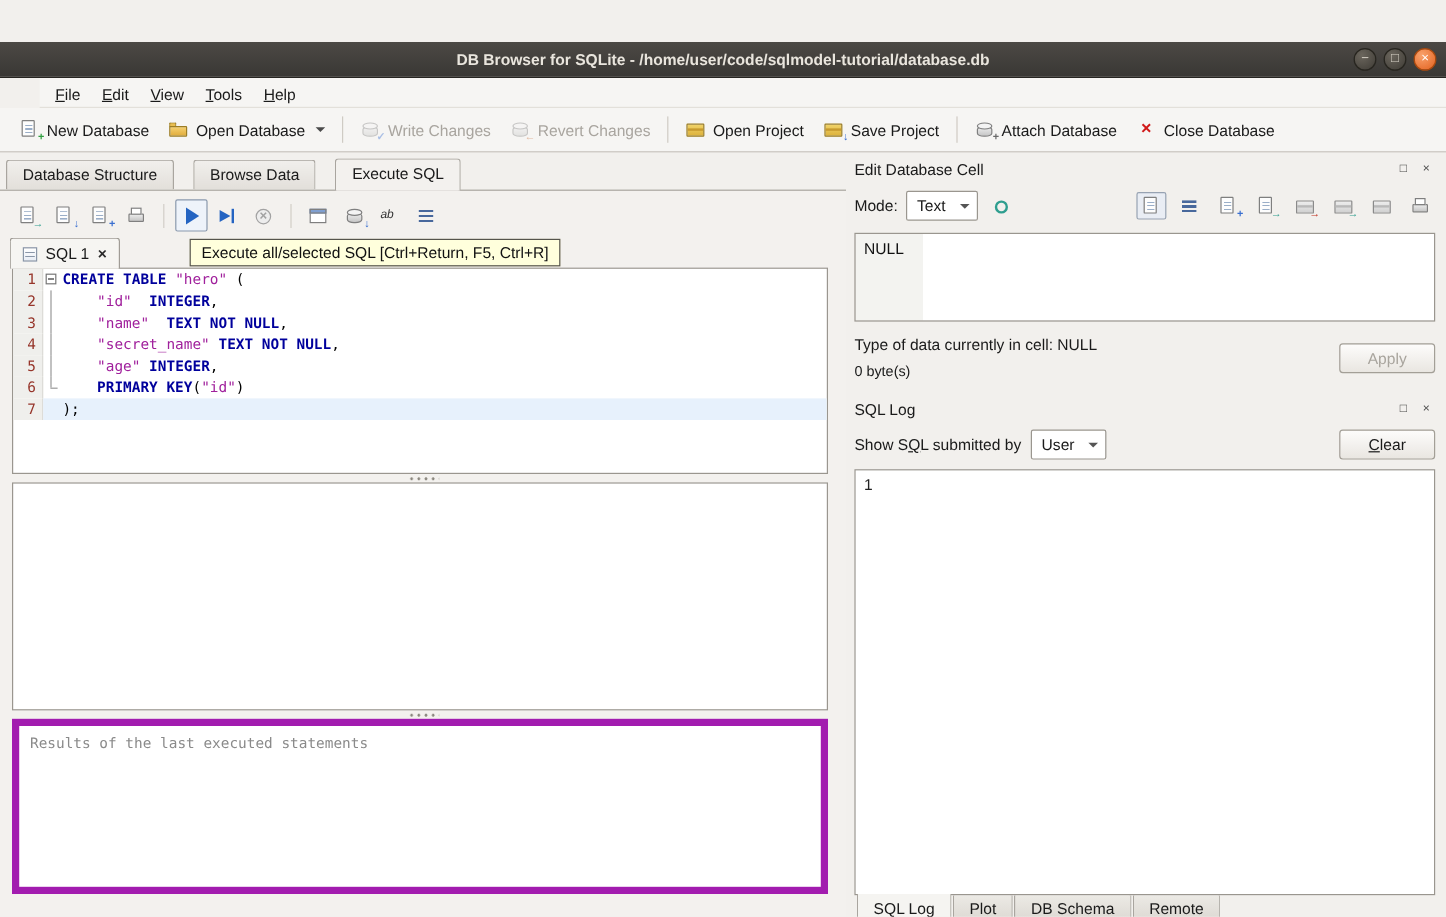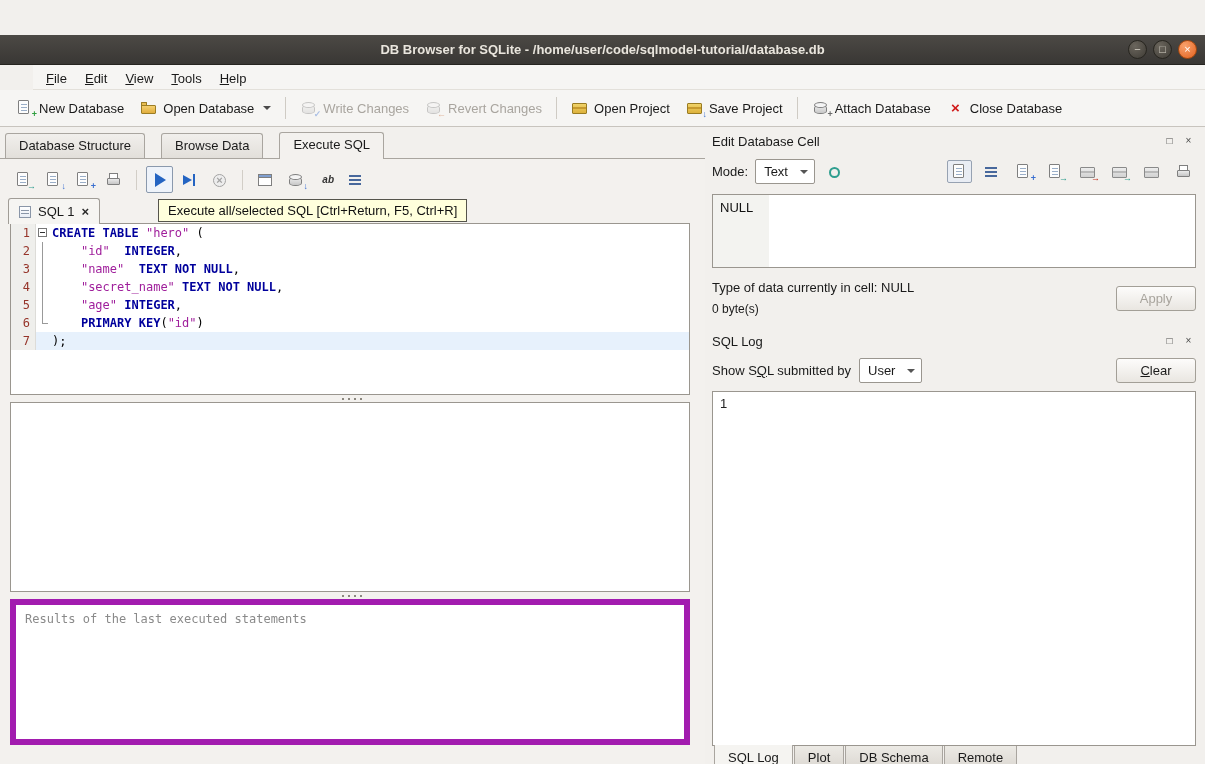--- a/index.html
+++ b/index.html
@@ -68,21 +68,21 @@
   .shape-printer::before { content:""; position:absolute; left:2px; top:6px; width:13px; height:7px;
     background:linear-gradient(#eaeaea,#c6c6c6); border:1px solid #7f7f7f; border-radius:1px; }
   .shape-printer::after { content:""; position:absolute; left:4px; top:1px; width:9px; height:6px;
     background:#fff; border:1px solid #7f7f7f; }
   .shape-lines::before { content:""; position:absolute; left:2px; top:3px; width:12px; height:10px;
     background:repeating-linear-gradient(to bottom,#48689c 0,#48689c 2px,transparent 2px,transparent 4px); }
   .shape-docwin::before { content:""; position:absolute; left:1px; top:2px; width:14px; height:12px;
     background:#fff; border:1px solid #7f7f7f; }
   .shape-docwin::after { content:""; position:absolute; left:1px; top:2px; width:14px; height:4px;
     background:#7f9fd0; border:1px solid #7f7f7f; }
-  .shape-ab { font-size:10px; font-style:italic; line-height:16px; text-align:right; color:#333;font-weight:bold; }
+  .shape-ab { font-size:10px; font-style:italic; line-height:16px; text-align:left; color:#333; }
   .shape-circ::before { content:""; position:absolute; left:3px; top:3px; width:11px; height:11px;
     border:2px solid #2f9e8f; border-radius:50%; }
 
   
   .main { display:flex; height:645px; }
   .workspace { width:705px; flex:none; position:relative; padding-top:6px; }
 
   .main-tabs { display:flex; padding-left:5px; height:25px; align-items:flex-end; gap:16px; }
   .mtab { padding:4px 13px; background:linear-gradient(#f1efec,#e2dfda); border:1px solid #a9a59f;
     border-bottom:none; border-radius:3px 3px 0 0; height:25px; }

